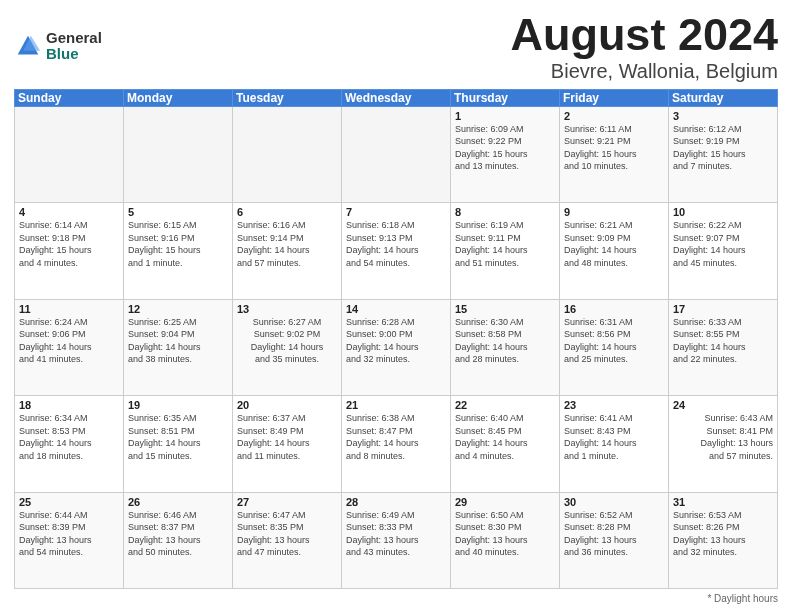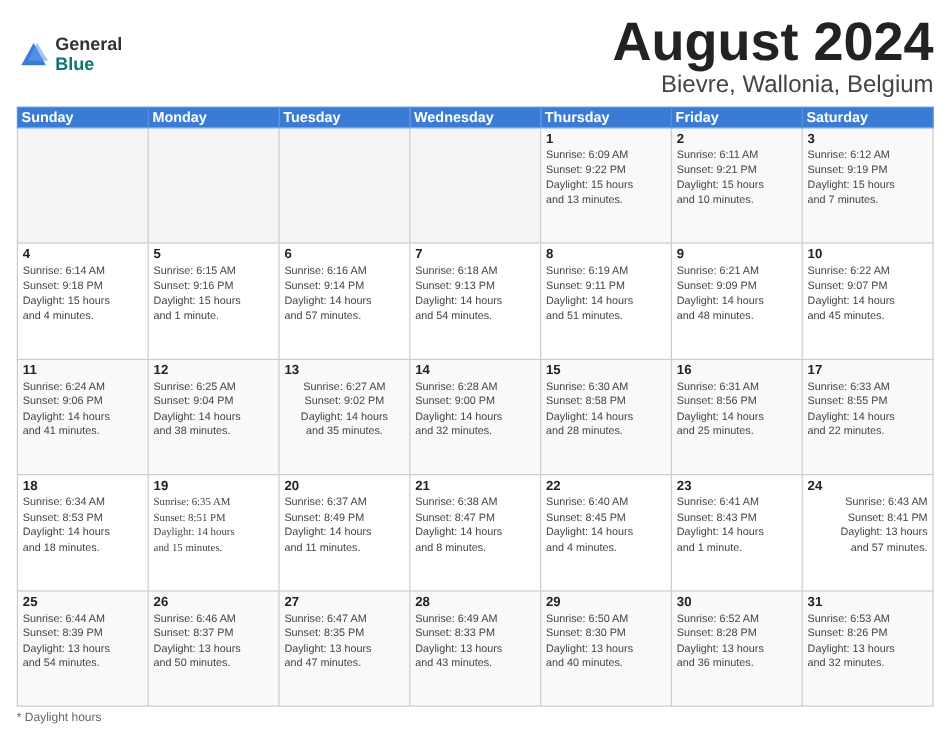--- a/index.html
+++ b/index.html
@@ -103,21 +103,21 @@
       color: #444;
       line-height: 1.4;
     }
     .empty-cell {
       background: #f5f5f5 !important;
     }
     .footer-note {
       font-size: 10px;
       color: #666;
       margin-top: 4px;
-      text-align: left;
+      text-align: right;
     }
   </style>
 </head>
 <body>
 
 <div class="page">
   <div class="header">
     <div class="logo">
       <svg class="logo-icon" viewBox="0 0 30 30">
         <polygon points="15,4 26,24 4,24" fill="#3a7bd5"></polygon>
@@ -279,21 +279,21 @@
         <tr>
           <td>
             <span class="day-num">18</span>
             <div class="day-info" style="white-space: pre-line;">Sunrise: 6:34 AM
 Sunset: 8:53 PM
 Daylight: 14 hours
 and 18 minutes.</div>
           </td>
           <td>
             <span class="day-num">19</span>
-            <div class="day-info" style="white-space: pre-line; font-family: Liberation Serif, serif;">Sunrise: 6:35 AM
+            <div class="day-info" style="white-space: pre-line;">Sunrise: 6:35 AM
 Sunset: 8:51 PM
 Daylight: 14 hours
 and 15 minutes.</div>
           </td>
           <td>
             <span class="day-num">20</span>
             <div class="day-info" style="white-space: pre-line;">Sunrise: 6:37 AM
 Sunset: 8:49 PM
 Daylight: 14 hours
 and 11 minutes.</div>

